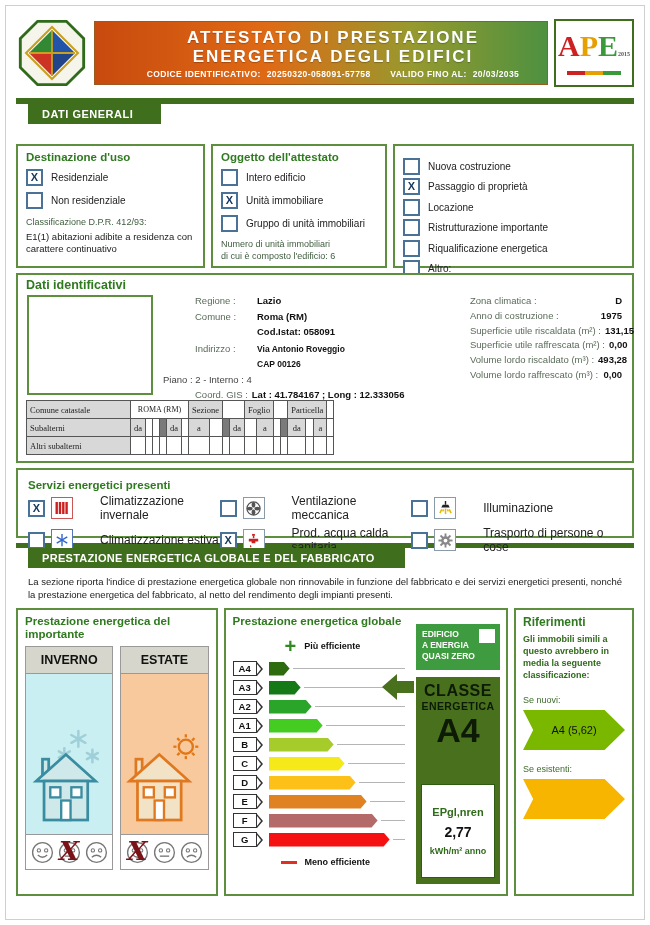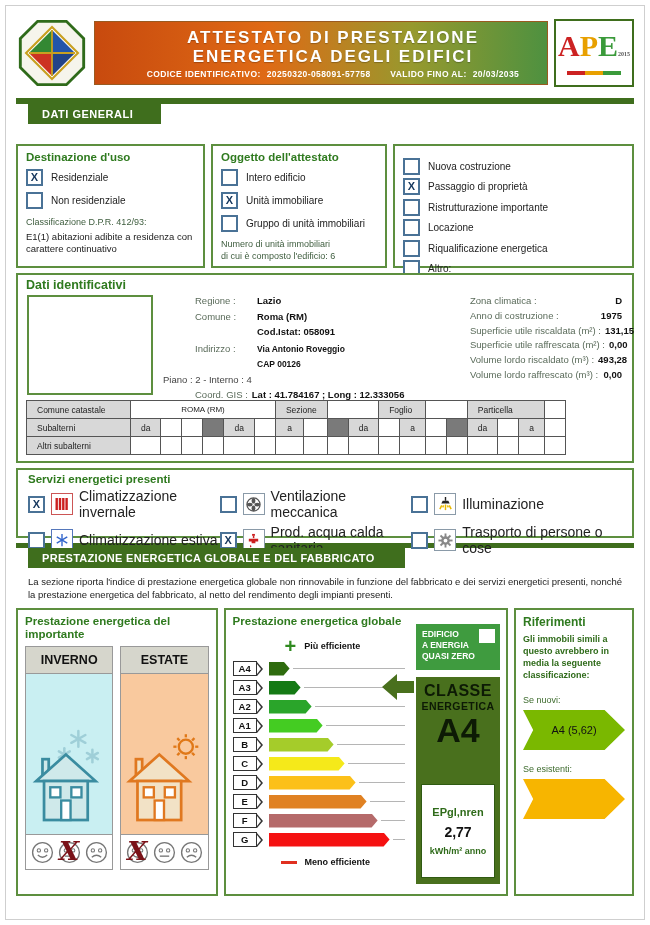--- a/index.html
+++ b/index.html
@@ -56,31 +56,31 @@
   .fmid{left:145px;width:270px;} .frgt{left:420px;right:10px;}
   .frow{display:flex;margin-bottom:4.5px;align-items:baseline;}
   .flbl{color:#5a6b5a;flex:0 0 auto;margin-left:32px;}
   .fmid .flbl{width:58px;} 
   .fval{font-weight:bold;color:#111;margin-left:4px;}
   .fval.sm{font-size:8.5px;}
   .frgt .frow{justify-content:space-between;margin-bottom:3.8px;}
 
   
   .cat{position:absolute;left:8px;right:8px;bottom:6px;border-collapse:collapse;table-layout:fixed;}
-  .cat td{border:1px solid #555;height:17px;font-size:8.5px;padding:0 10px;overflow:hidden;white-space:nowrap;}
+  .cat td{border:1px solid #555;height:17px;font-size:8.5px;padding:0 3px;overflow:hidden;white-space:nowrap;font-family:Liberation Serif, serif;}
   .cat .g{background:#d8d8d8;} .cat .d{background:#7a7a7a;} .cat .w{background:#fff;}
   .cat .c{text-align:center;}
 
   
-  .serv{margin-top:5px;height:70px;padding:3px 10px;box-sizing:border-box;}
+  .serv{margin-top:5px;height:70px;padding:9px 10px;box-sizing:border-box;}
   .servgrid{display:grid;grid-template-columns:1fr 1fr 1.1fr;row-gap:4px;margin-top:3px;}
   .sitem{display:flex;align-items:center;gap:6px;}
   .iconbox{width:20px;height:20px;border:1px solid #8a9aa8;display:flex;align-items:center;justify-content:center;flex:0 0 auto;background:#fff;}
   .iconbox.red{border-color:#cc5555;} .iconbox.blue{border-color:#5577bb;}
-  .slabel{font-size:14px;}
+  .slabel{font-size:12px;margin-left:21px;}
 
   
   .intro{font-size:9.5px;color:#222;text-align:justify;line-height:13px;margin:7px 12px 0 12px;}
 
   
   .panels{display:flex;gap:6px;margin-top:7px;height:288px;}
   .pan{box-sizing:border-box;padding:5px 7px;position:relative;}
   .pan1{width:202px;} .pan2{width:285px;} .pan3{flex:1;}
 
   
@@ -241,27 +241,27 @@
         <div class="cbrow" style="margin:3.5px 0;">
           <span class="cb">
               <span>X</span>
             </span>
           <span class="cbl">Passaggio di proprietà</span>
         </div>
         <div class="cbrow" style="margin:3.5px 0;">
           <span class="cb">
               <span></span>
             </span>
+          <span class="cbl">Locazione</span>
+        </div>
+        <div class="cbrow" style="margin:3.5px 0;">
+          <span class="cb">
+              <span></span>
+            </span>
           <span class="cbl">Ristrutturazione importante</span>
-        </div>
-        <div class="cbrow" style="margin:3.5px 0;">
-          <span class="cb">
-              <span></span>
-            </span>
-          <span class="cbl">Locazione</span>
         </div>
         <div class="cbrow" style="margin:3.5px 0;">
           <span class="cb">
               <span></span>
             </span>
           <span class="cbl">Riqualificazione energetica</span>
         </div>
         <div class="cbrow" style="margin:3.5px 0;">
           <span class="cb">
               <span></span>

